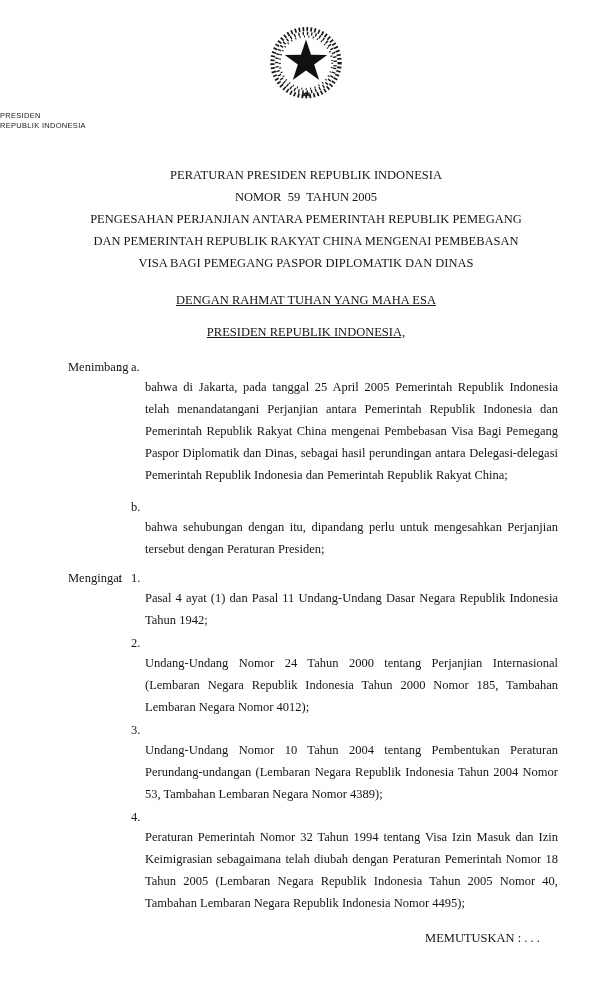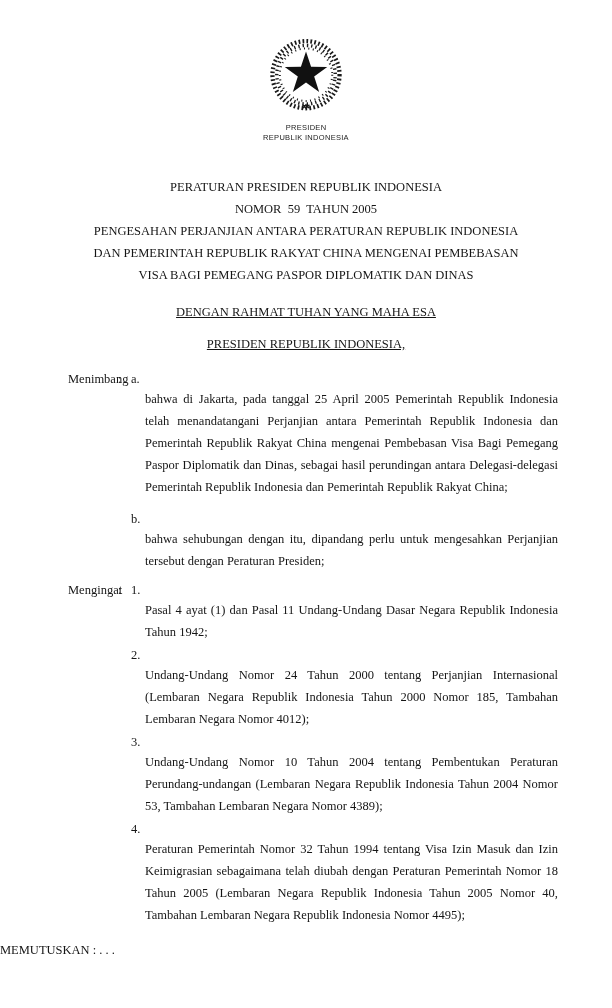--- a/index.html
+++ b/index.html
@@ -9,21 +9,21 @@
     width: 612px;
     height: 1008px;
     margin: 0 auto;
     background: #ffffff;
     color: #151515;
     font-family: "Liberation Serif", serif;
     font-size: 12.5px;
     overflow: hidden;
   }
   
-  .emblem-wrap { padding-top: 36px; text-align: center; }
+  .emblem-wrap { padding-top: 24px; }
   .emblem-wrap svg { display: block; margin: 0 auto; width: 86px; height: 86px; }
   .emblem-caption {
     margin-top: 1px;
     font-family: "Liberation Sans", sans-serif;
     font-size: 7.5px;
     line-height: 10px;
     letter-spacing: 0.3px;
     color: #222;
   }
   
@@ -51,22 +51,22 @@
   .clause-items { flex: 1; min-width: 0; }
   .clause-item { display: flex; align-items: flex-start; }
   .clause-item + .clause-item { margin-top: 0; }
   .clause-menimbang .clause-item + .clause-item { margin-top: 10px; }
   .clause-mengingat .clause-item + .clause-item { margin-top: 1px; }
   .item-marker { width: 14px; flex: none; }
   .item-text { flex: 1; min-width: 0; text-align: justify; margin-top: 20px; }
   
   .decision-line {
     margin-top: 13px;
-    padding-right: 32px;
-    text-align: left;
+    padding-right: 72px;
+    text-align: right;
     line-height: 22px;
     white-space: pre;
   }
 </style>
 </head>
 <body>
 
 <div class="page">
 
   <div class="emblem-wrap">
@@ -82,21 +82,21 @@
     </svg>
     <div class="emblem-caption">
       <div>PRESIDEN</div>
       <div>REPUBLIK INDONESIA</div>
     </div>
   </div>
 
   <div class="title-block">
     <div>PERATURAN PRESIDEN REPUBLIK INDONESIA</div>
     <div class="pre">NOMOR  59  TAHUN 2005</div>
-    <div>PENGESAHAN PERJANJIAN ANTARA PERATURAN REPUBLIK INDONESIA</div>
+    <div>PENGESAHAN PERJANJIAN ANTARA PEMERINTAH REPUBLIK PEMEGANG</div>
     <div>DAN PEMERINTAH REPUBLIK RAKYAT CHINA MENGENAI PEMBEBASAN</div>
     <div>VISA BAGI PEMEGANG PASPOR DIPLOMATIK DAN DINAS</div>
   </div>
 
   <div class="centerline invocation">DENGAN RAHMAT TUHAN YANG MAHA ESA</div>
   <div class="centerline authority">PRESIDEN REPUBLIK INDONESIA,</div>
 
   <div class="clause clause-menimbang">
     <div class="clause-label">Menimbang</div>
     <div class="clause-colon">:</div>

